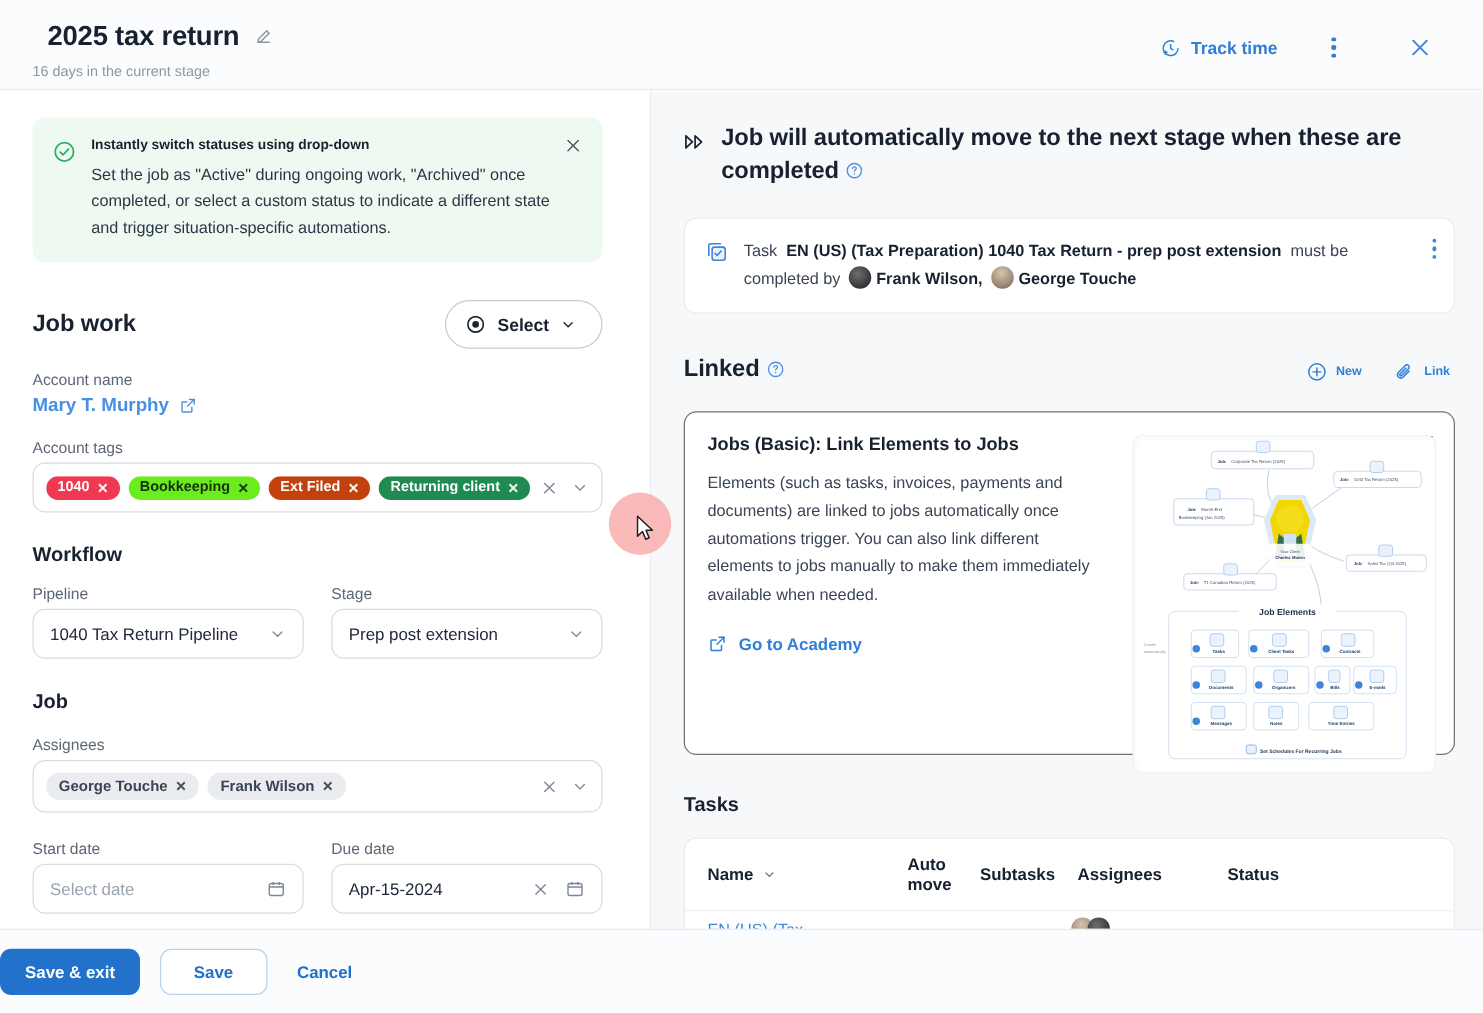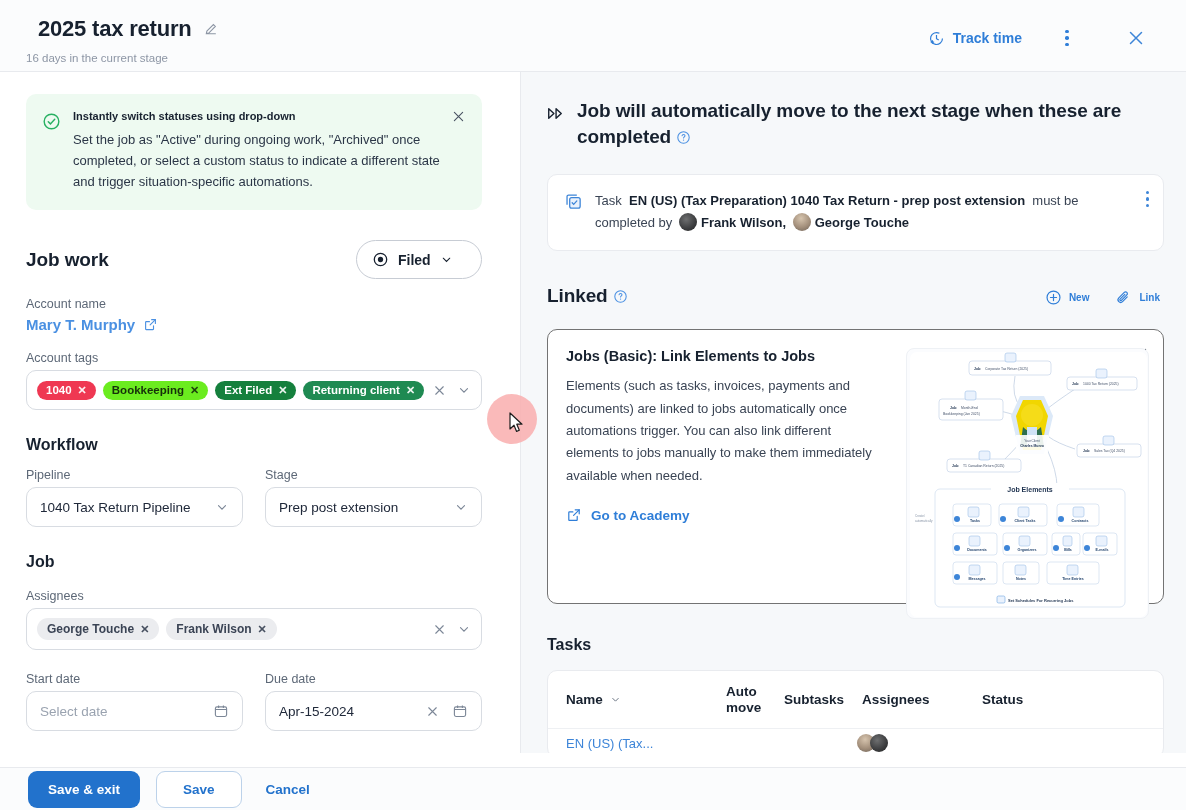--- a/index.html
+++ b/index.html
@@ -126,23 +126,23 @@
   .th-assign { width:120px;}
   .th-status { width:90px;}
   .tasks-row { display:flex; align-items:center; height:28px; padding:0 18px; font-size:13px;}
   .row-name { width:160px; color:#3d85d8; white-space:nowrap; overflow:hidden;}
   .row-sub { width:136px;}
   .row-avs { display:flex; align-items:center;}
   .row-avs .avatar { margin:0 0 0 -5px;}
 
   
   .footer {
-    position:absolute; left:0; bottom:0; width:1186px; height:43px;
+    position:absolute; left:0; bottom:0; width:1186px; height:67px;
     background:#fbfcfd; border-top:1px solid #e8eaee;
-    display:flex; align-items:center; gap:16px; padding-left:28px;
+    display:flex; align-items:center; gap:16px; 
   }
   .btn-primary { background:#2272cc; color:#fff; border:none; border-radius:9px; height:37px; padding:0 20px; font-size:13.5px; font-weight:700; cursor:pointer; font-family:inherit;}
   .btn-outline { background:#fff; color:#2272cc; border:1.5px solid #bcd2ea; border-radius:9px; height:37px; padding:0 26px; font-size:13.5px; font-weight:700; cursor:pointer; font-family:inherit;}
   .btn-text { background:none; border:none; color:#2272cc; font-size:13.5px; font-weight:700; cursor:pointer; padding:0 8px; font-family:inherit;}
 
   
   .cursor-ring { position:absolute; left:487px; top:322px; width:50px;height:50px;border-radius:50%; background:#f9aeae; opacity:.85; pointer-events:none;}
   .cursor-arrow { position:absolute; left:509px; top:340px; pointer-events:none;}
 </style>
 </head>
@@ -208,21 +208,21 @@
 
       <div class="section-row">
         <div class="h2">Job work</div>
         <div class="status-pill">
           <span style="display:flex;">
             <svg width="17" height="17" viewBox="0 0 20 20" fill="none" stroke="#17212f" stroke-width="1.5">
               <circle cx="10" cy="10" r="7.3"></circle>
                 <circle cx="10" cy="10" r="3.1" fill="#17212f" stroke="none"></circle>
             </svg>
           </span>
-          <span class="lbl">Filed</span>
+          <span class="lbl">Select</span>
           <span style="display:flex;">
             <svg width="13" height="13" viewBox="0 0 20 20" fill="none" stroke="#17212f" stroke-width="1.6" stroke-linecap="round">
                 <path d="M5 8l5 5 5-5"></path>
               </svg>
           </span>
         </div>
       </div>
 
       <div class="field">
         <div class="field-label">Account name</div>
@@ -243,21 +243,21 @@
         <div class="input-box">
           <div class="tags">
             <span class="tag" style="background:#ef3852;color:#fff;">
               <span>1040</span>
                 <span class="x">✕</span>
             </span>
             <span class="tag" style="background:#6bec1f;color:#16300a;">
               <span>Bookkeeping</span>
                 <span class="x">✕</span>
             </span>
-            <span class="tag" style="background:#15803d;color:#fff;">
+            <span class="tag" style="background:#c2410c;color:#fff;">
               <span>Ext Filed</span>
                 <span class="x">✕</span>
             </span>
             <span class="tag" style="background:#1f8a52;color:#fff;">
               <span>Returning client</span>
                 <span class="x">✕</span>
             </span>
           </div>
           <div class="input-actions">
             <span class="icn-btn">

